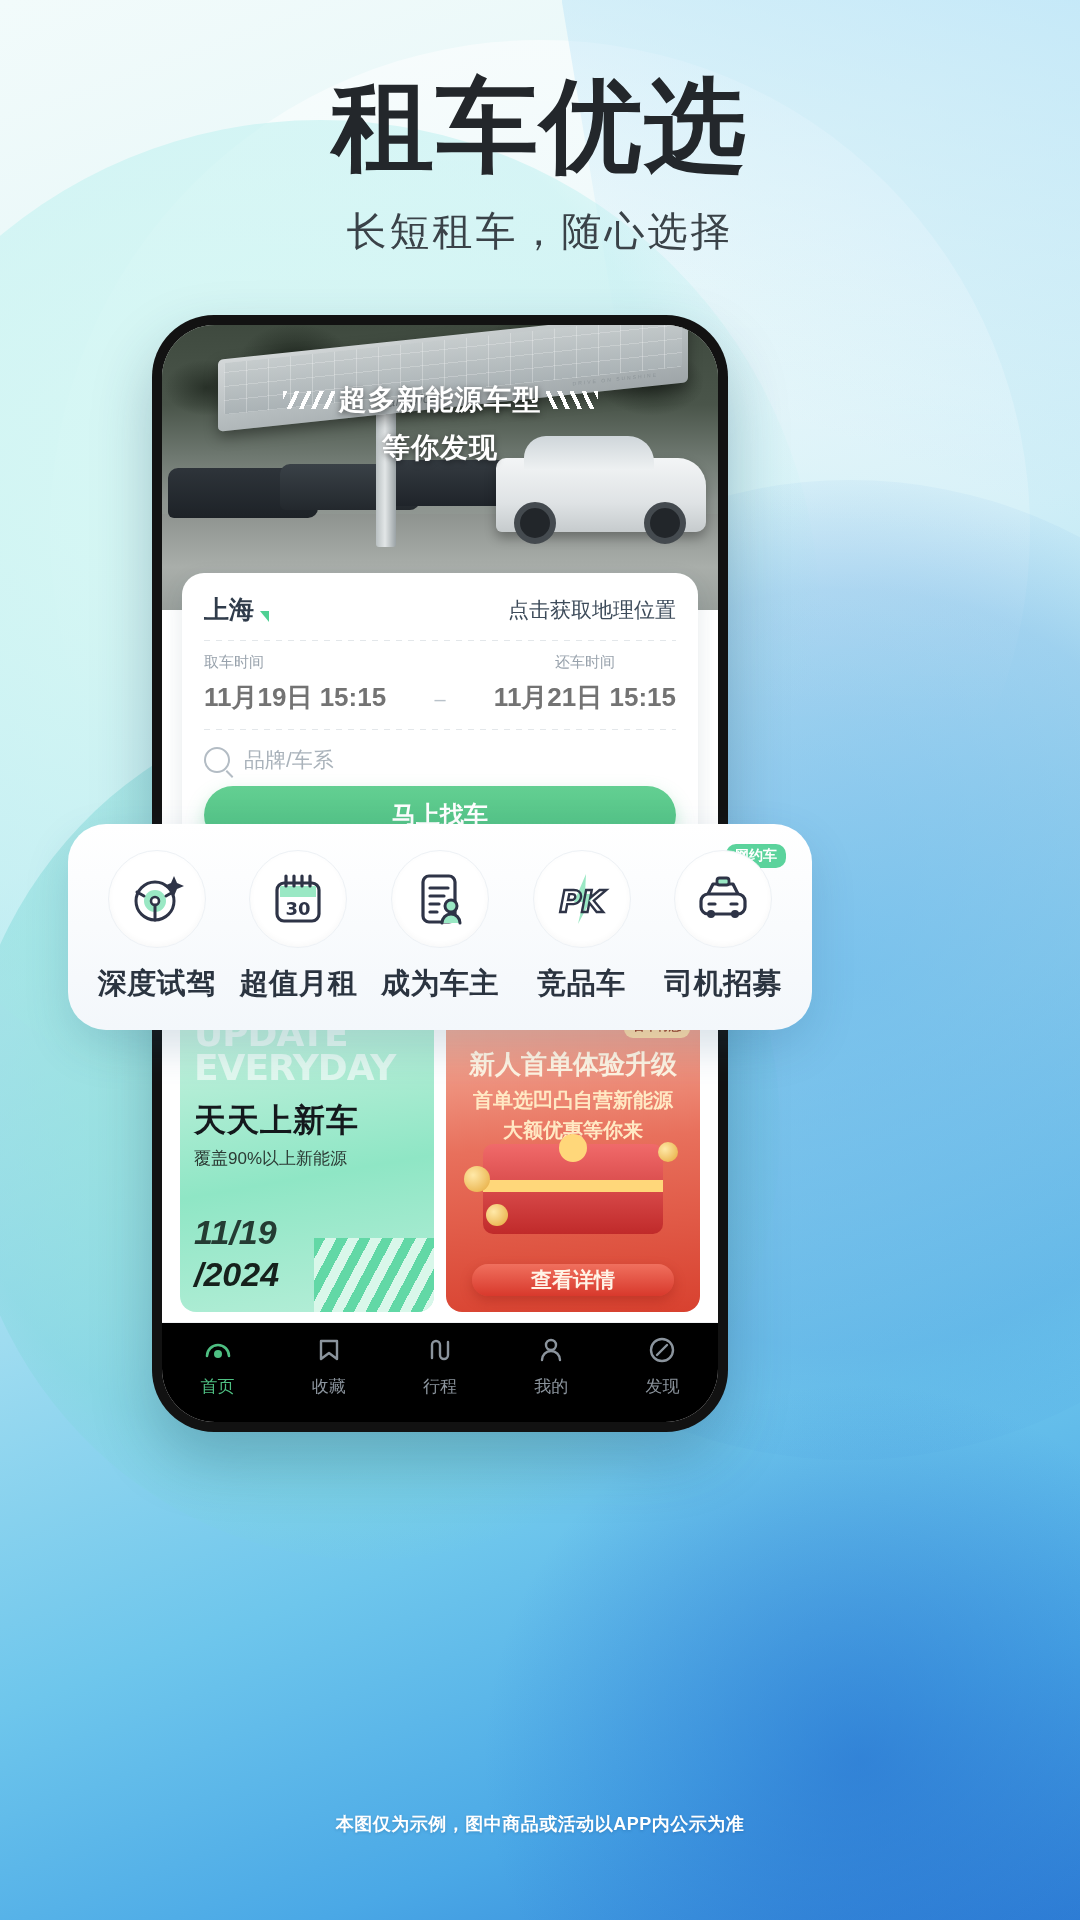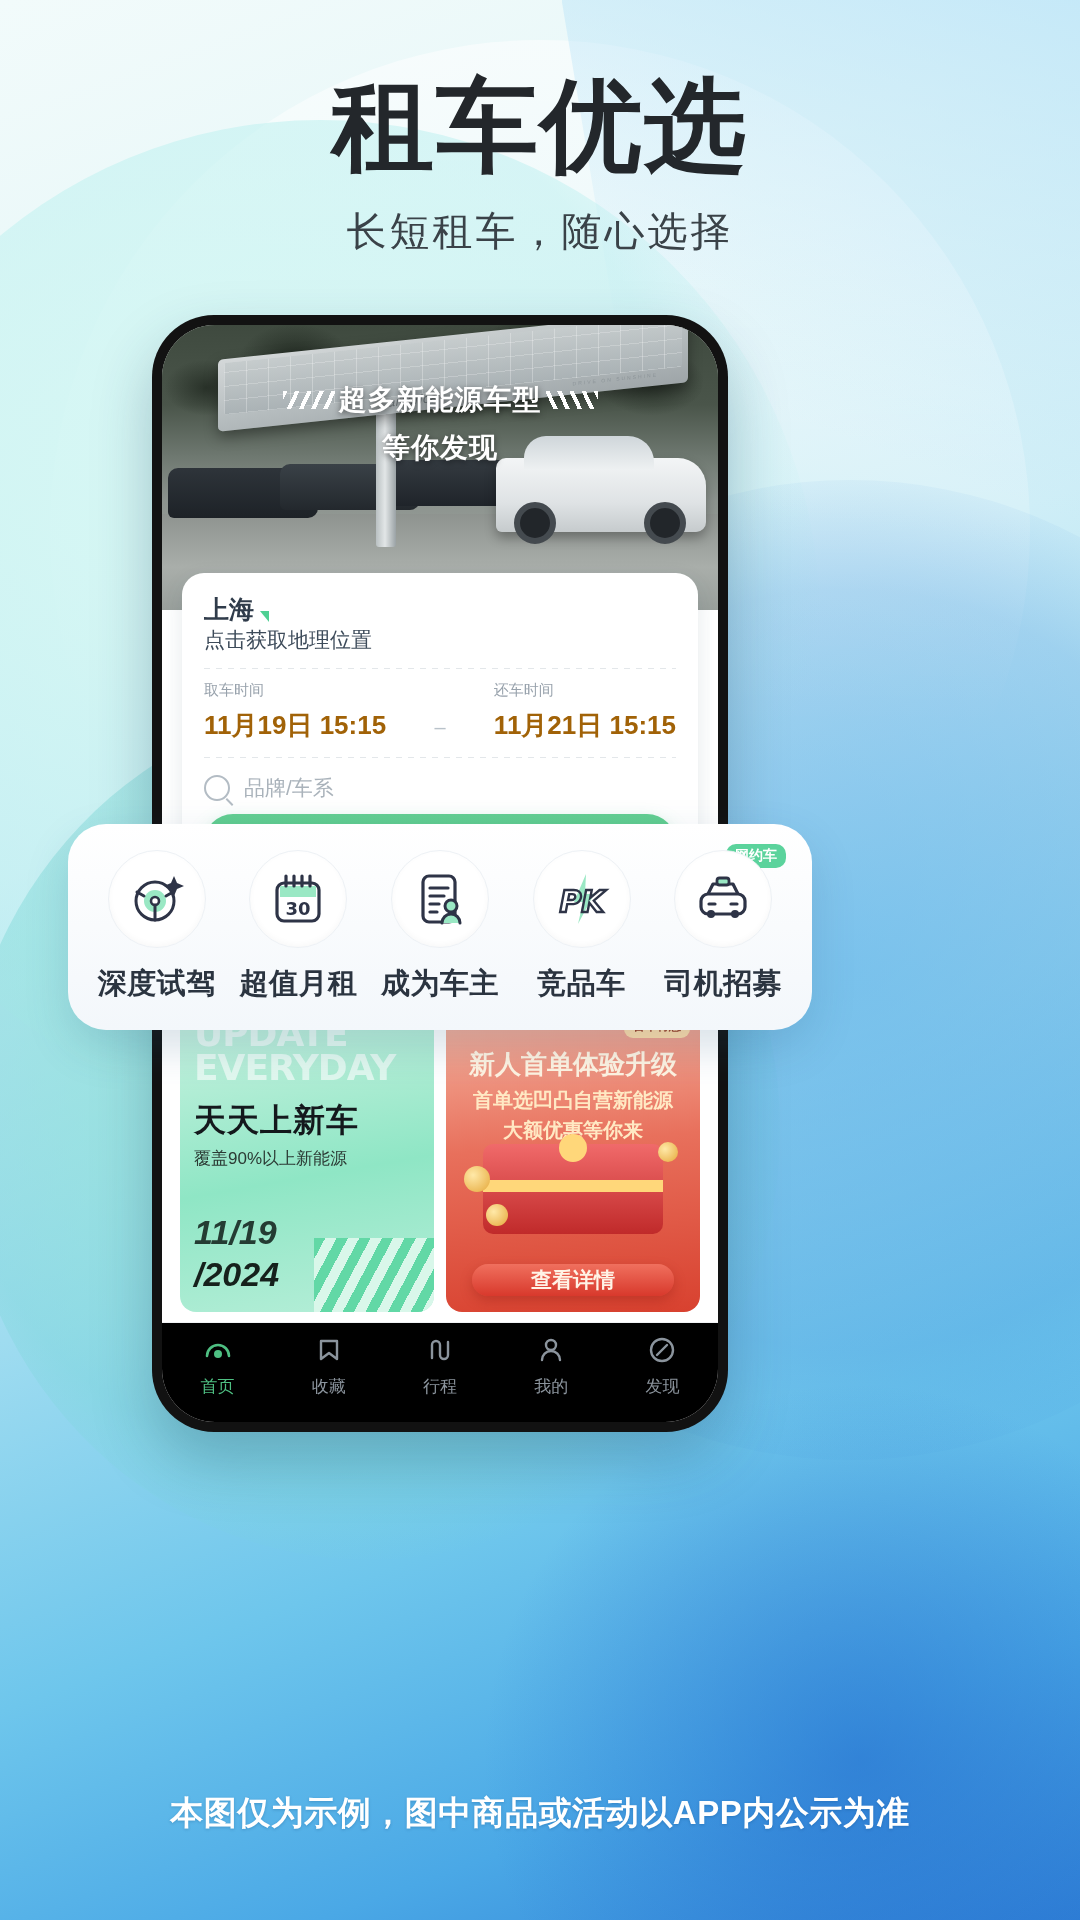--- a/index.html
+++ b/index.html
@@ -81,29 +81,29 @@
     text-shadow:0 2px 6px rgba(0,0,0,.55);}
   .hero-line1{font-size:28px;font-weight:700;letter-spacing:1px;display:flex;align-items:center;justify-content:center;gap:4px;}
   .hero-line2{font-size:28px;font-weight:700;margin-top:10px;letter-spacing:1px;}
   .slashes{display:inline-block;width:52px;height:18px;
     background:repeating-linear-gradient(115deg,#fff 0 4px,transparent 4px 11px);}
   .slashes.r{transform:scaleX(-1);}
 
   
   .searchcard{position:absolute;left:20px;right:20px;top:248px;background:#fff;border-radius:22px;
     box-shadow:0 8px 22px rgba(40,70,90,.12);padding:20px 22px 22px;box-sizing:border-box;}
-  .city-row{display:flex;align-items:flex-start;justify-content:space-between;padding-bottom:14px;flex-direction:column;}
+  .city-row{display:flex;align-items:center;justify-content:space-between;padding-bottom:14px;}
   .city{font-size:25px;color:#2f3b4a;font-weight:600;display:flex;align-items:flex-end;gap:6px;}
   .city .tri{width:0;height:0;border-left:9px solid transparent;border-top:11px solid #4fd093;margin-bottom:4px;}
   .loc{font-size:21px;color:#3d4b5a;}
   .divider{height:1px;background:repeating-linear-gradient(90deg,#e3e7ea 0 6px,transparent 6px 12px);}
   .time-row{display:flex;align-items:flex-end;justify-content:space-between;padding:12px 0 14px;}
   .time-col .lab{font-size:15px;color:#98a2ac;margin-bottom:8px;}
-  .time-col .val{font-size:26px;color:#a16207;font-weight:600;}
-  .time-col.right{text-align:left;}
+  .time-col .val{font-size:26px;color:#737373;font-weight:600;}
+  .time-col.right{text-align:center;}
   .dash{color:#b9c2ca;font-size:20px;margin-bottom:4px;}
   .brand-row{display:flex;align-items:center;gap:14px;padding:16px 0 12px;}
   .mag{width:22px;height:22px;border:2px solid #b3bcc4;border-radius:50%;position:relative;flex:none;}
   .mag:after{content:"";position:absolute;right:-6px;bottom:-4px;width:9px;height:2px;background:#b3bcc4;transform:rotate(45deg);}
   .brand-ph{font-size:21px;color:#aab3bb;}
   .findbtn{height:58px;border-radius:29px;background:linear-gradient(180deg,#63cf92,#4ebf82);
     color:#fff;font-size:24px;font-weight:600;display:flex;align-items:center;justify-content:center;
     box-shadow:0 8px 18px rgba(78,191,130,.35);}
 
   
@@ -150,21 +150,21 @@
   .feat{flex:1;display:flex;flex-direction:column;align-items:center;gap:16px;position:relative;}
   .feat .circle{width:96px;height:96px;border-radius:50%;background:#fff;
     border:1px solid #edf1f5;display:flex;align-items:center;justify-content:center;position:relative;
     box-shadow:inset 0 -2px 6px rgba(0,0,0,.03);}
   .feat .flabel{font-size:29px;color:#2b3440;font-weight:600;letter-spacing:.5px;}
   .feat .badge{position:absolute;top:-6px;right:8px;background:#5bd39c;color:#fff;font-size:14px;
     padding:3px 9px;border-radius:10px;font-weight:600;white-space:nowrap;}
 
   
   .footnote{position:absolute;left:0;right:0;bottom:84px;text-align:center;color:#fff;
-    font-size:33px;font-weight:600;letter-spacing:.5px;text-shadow:0 1px 3px rgba(0,60,110,.25);}
+    font-size:18px;font-weight:600;letter-spacing:.5px;text-shadow:0 1px 3px rgba(0,60,110,.25);}
 </style>
 </head>
 <body>
 
 <div class="bg">
   <div class="bg-base"></div>
   <div class="bg-arc"></div>
   <div class="bg-wedge"></div>
   <div class="bg-blob1"></div>
   <div class="bg-blob2"></div>

